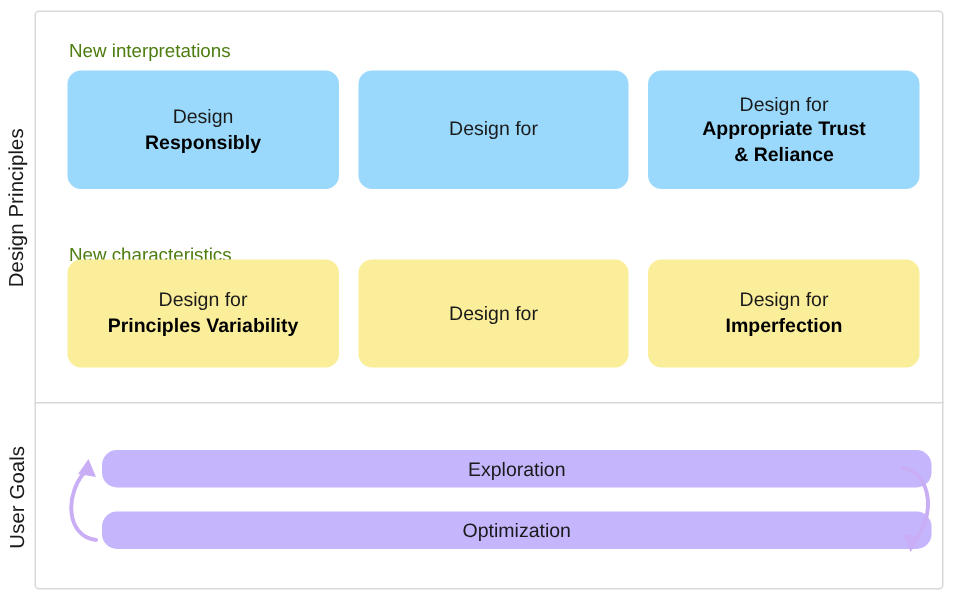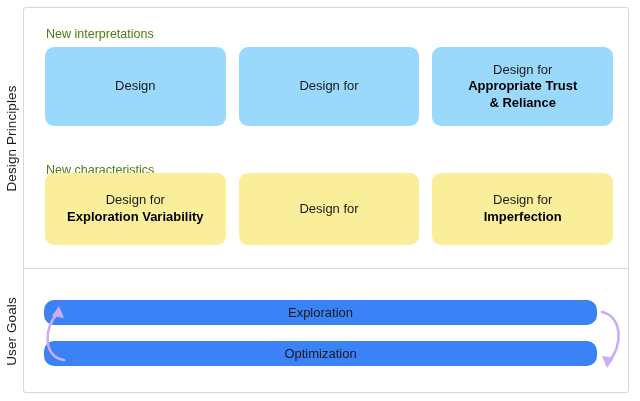--- a/index.html
+++ b/index.html
@@ -111,24 +111,24 @@
   .card-title {
     font-size: 13px;
     font-weight: 700;
     color: #000000;
     white-space: pre-line;
   }
 
   
   .goal-bar {
     position: absolute;
-    left: 44px;
+    left: 68px;
     width: 553px;
     height: 25px;
-    background: #3b82f6;
+    background: #c4b5fd;
     border-radius: 10px;
     display: flex;
     align-items: center;
     justify-content: center;
     font-size: 13px;
     color: #1a1a1a;
     box-sizing: border-box;
   }
   .goal-bar.exploration  { top: 300px; }
   .goal-bar.optimization { top: 341px; text-align: center; }
@@ -154,37 +154,38 @@
   </div>
   <div class="axis-label goals">
     <span>User Goals</span>
   </div>
 
   <div class="section-heading interpretations">New interpretations</div>
 
   <div class="card-row blue">
     <div class="card blue">
       <div class="card-prefix">Design</div>
+      <div class="card-title">Responsibly</div>
     </div>
     <div class="card blue">
       <div class="card-prefix">Design for</div>
     </div>
     <div class="card blue">
       <div class="card-prefix">Design for</div>
       <div class="card-title">Appropriate Trust
 &amp; Reliance</div>
     </div>
   </div>
 
   <div class="section-heading characteristics">New characteristics</div>
 
   <div class="card-row yellow">
     <div class="card yellow">
       <div class="card-prefix">Design for</div>
-      <div class="card-title">Exploration Variability</div>
+      <div class="card-title">Principles Variability</div>
     </div>
     <div class="card yellow">
       <div class="card-prefix">Design for</div>
     </div>
     <div class="card yellow">
       <div class="card-prefix">Design for</div>
       <div class="card-title">Imperfection</div>
     </div>
   </div>
 

